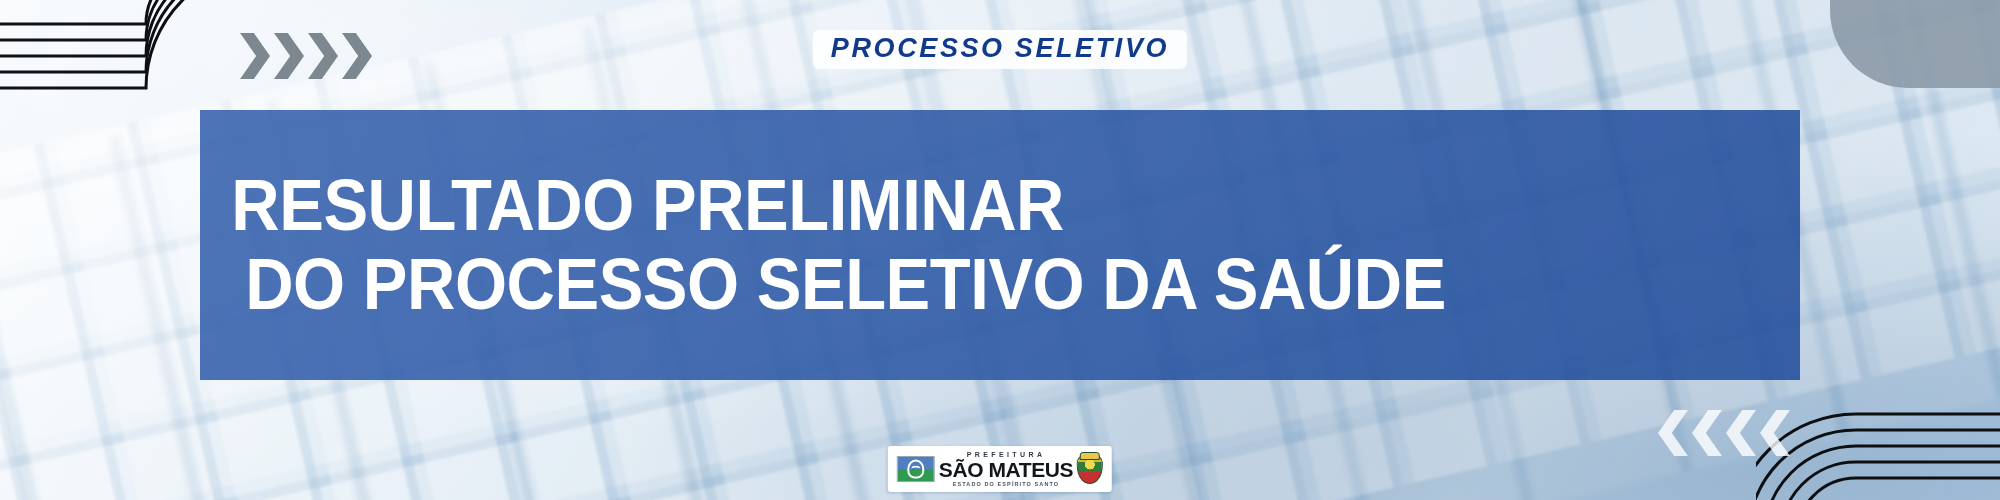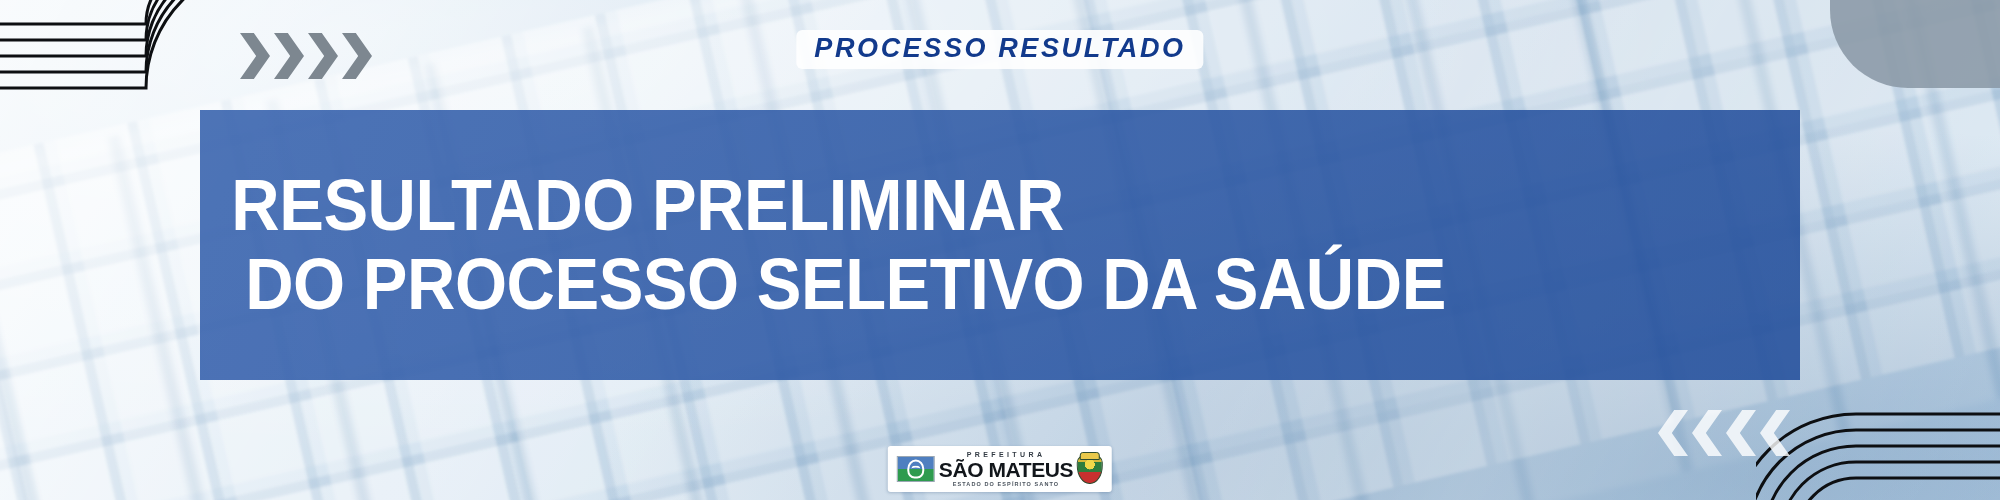--- a/index.html
+++ b/index.html
@@ -236,21 +236,21 @@
   </div>
 
   <div class="chevrons chevrons-br">
     <span class="chev left"></span>
     <span class="chev left"></span>
     <span class="chev left"></span>
     <span class="chev left"></span>
   </div>
 
   <div class="eyebrow">
-    <div class="eyebrow-text">PROCESSO RESULTADO</div>
+    <div class="eyebrow-text">PROCESSO SELETIVO</div>
   </div>
 
   <div class="panel">
     <div class="title-line">RESULTADO PRELIMINAR</div>
     <div class="title-line">DO PROCESSO SELETIVO DA SAÚDE</div>
   </div>
 
   <div class="logo">
     <span class="logo-flag">
       <span class="logo-flag-emblem"></span>

